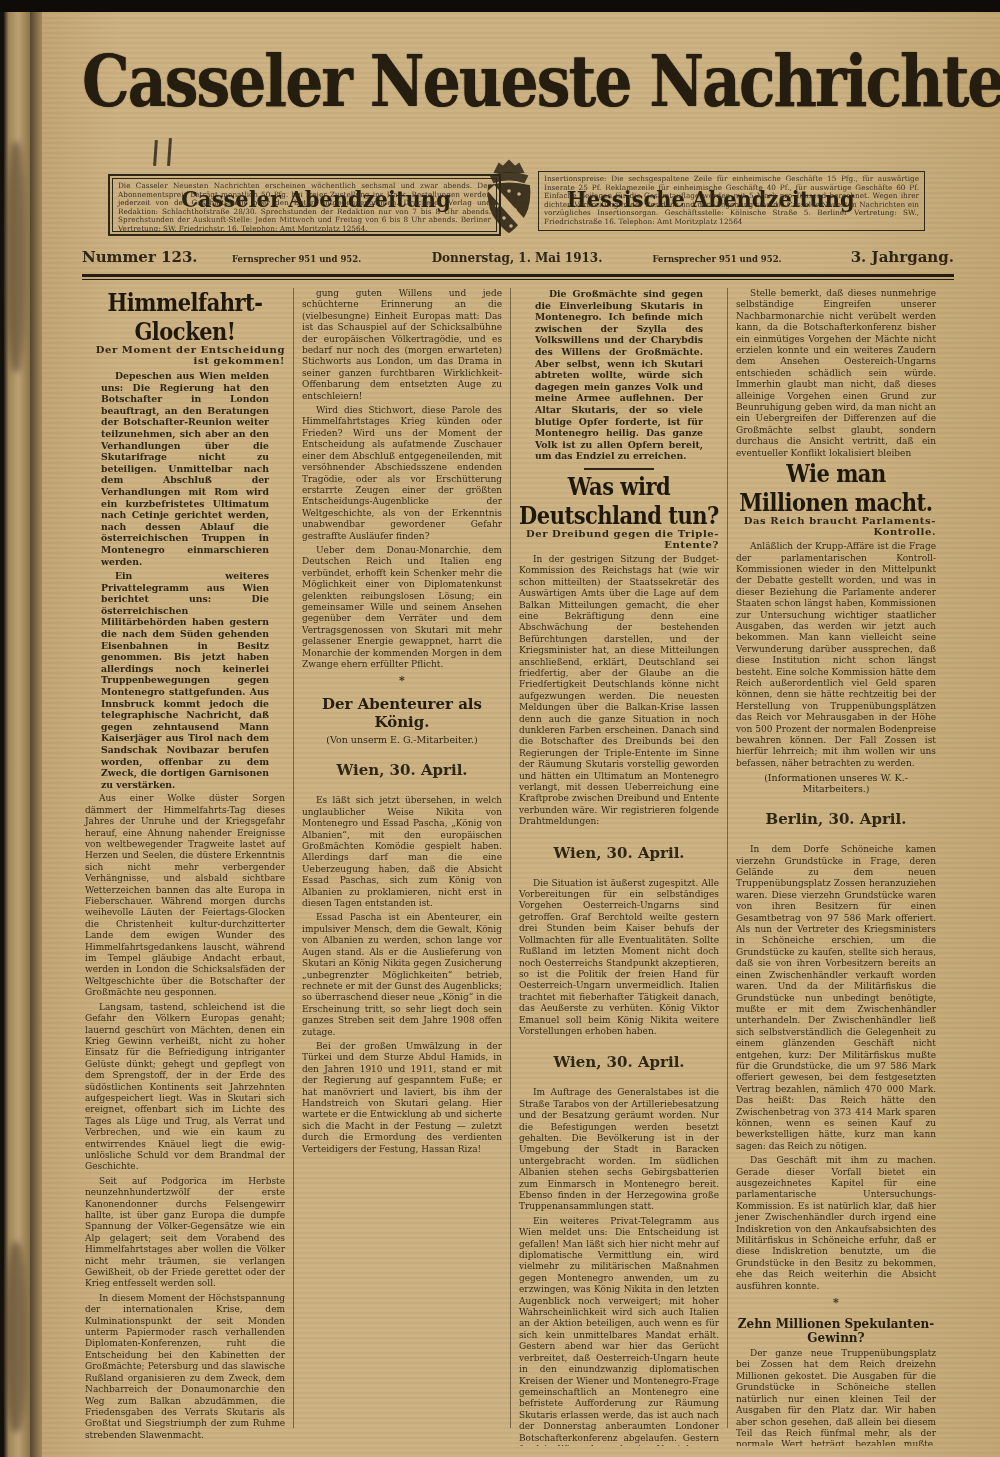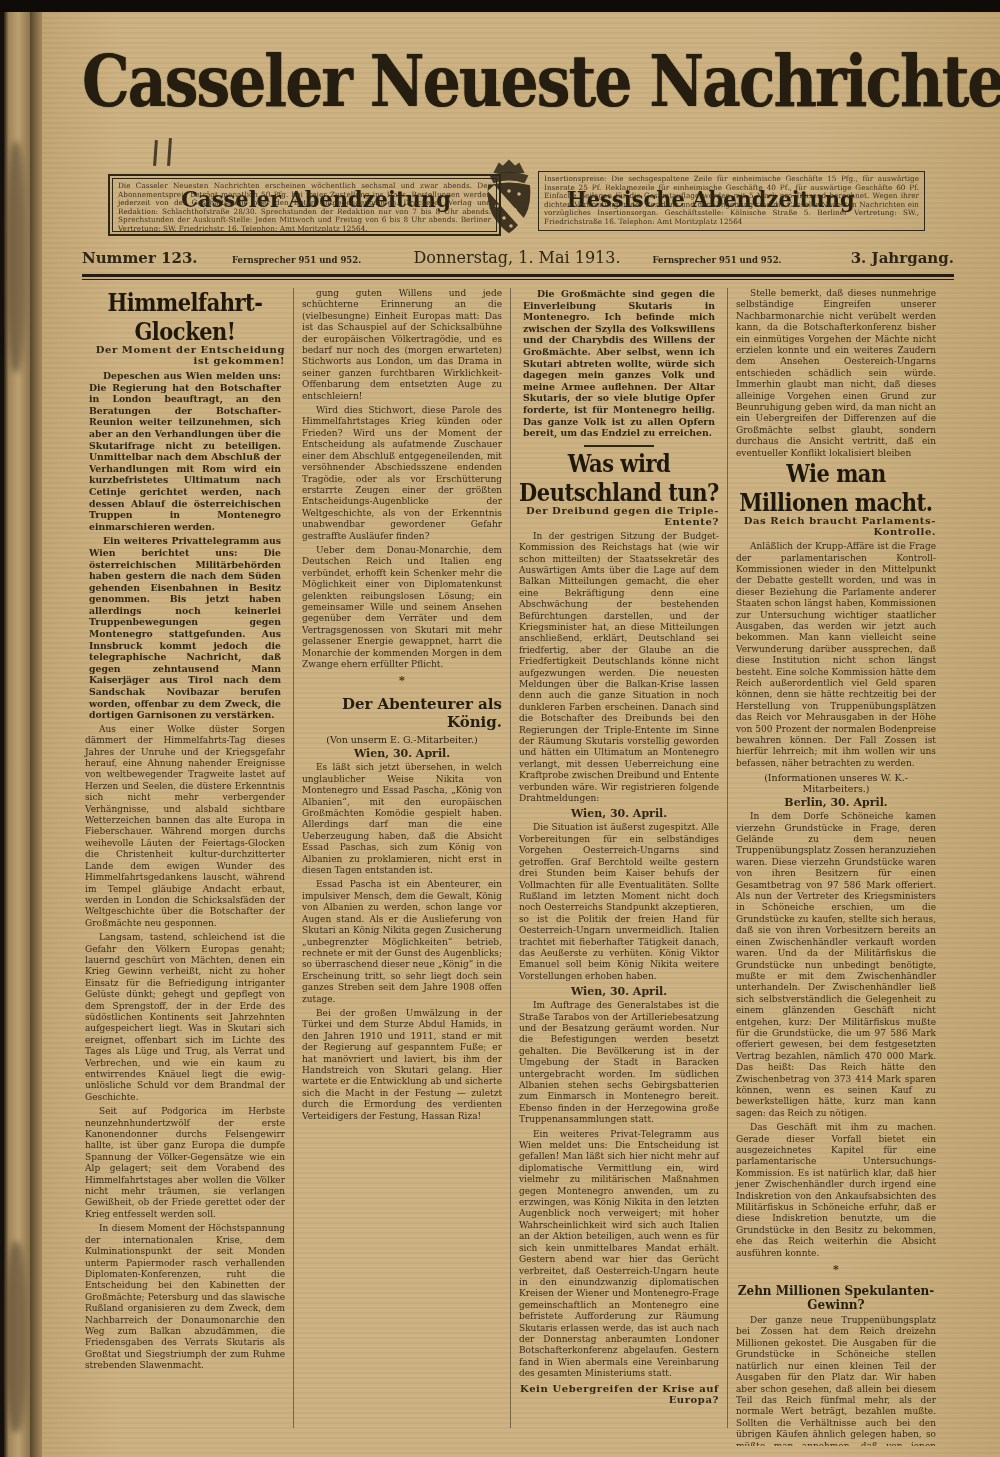--- a/index.html
+++ b/index.html
@@ -46,39 +46,39 @@
     width:385px;height:54px;border:1px solid #2f2716;outline:2px solid #2f2716;outline-offset:2px;
     padding:3px 5px;box-sizing:border-box;
     font-size:7.3px;line-height:8.6px;text-align:justify;color:#3a3020;overflow:hidden;
   }
   .infobox.right{border:none;outline:1px solid #2f2716;outline-offset:0;height:58px;margin-top:-6px;}
 
   
   .dateline-row{position:absolute;left:0;top:236px;width:872px;display:flex;align-items:baseline;}
   .dl-number{font-size:15px;font-weight:bold;width:150px;}
   .dl-phone{font-size:8.5px;font-weight:bold;width:175px;}
-  .dl-date{font-size:16px;font-weight:normal;width:220px;text-align:center;}
+  .dl-date{font-size:12px;font-weight:bold;width:220px;text-align:center;}
   .dl-phone2{font-size:8.5px;font-weight:bold;width:180px;text-align:center;}
   .dl-volume{font-size:15px;font-weight:bold;flex:1;text-align:right;}
   .ruleblock{position:absolute;left:0;top:262px;width:872px;border-top:3px solid #241d10;}
   .ruleblock::after{content:"";display:block;margin-top:2px;border-top:1px solid #241d10;}
 
   
   .columns{position:absolute;left:0;top:276px;width:872px;height:1158px;display:flex;}
   .col{width:206px;height:1158px;overflow:hidden;padding:0 3px;box-sizing:border-box;}
   .colsep{width:1px;height:1140px;background:rgba(47,39,22,.55);margin:0 5px;}
 
   .b-headline-xl{font-size:21px;font-weight:bold;text-align:center;color:#1f180c;
     transform:scaleY(1.15);margin:4px 0 2px;letter-spacing:-.5px;}
-  .b-headline-lg{font-size:15px;font-weight:bold;text-align:right;color:#241d10;margin:8px 0 3px;}
+  .b-headline-lg{font-size:15px;font-weight:bold;text-align:center;color:#241d10;margin:8px 0 3px;}
   .b-headline-sm{font-size:12px;font-weight:bold;text-align:center;color:#241d10;margin:8px 0 3px;}
   .b-subhead{font-size:10px;font-weight:bold;text-align:right;letter-spacing:.6px;margin:1px 0 4px;}
   .b-byline{font-size:9.5px;text-align:center;margin:0 0 2px;}
-  .b-place-date{font-size:11px;font-weight:bold;text-align:center;margin:2px 0;}
-  .b-lead{font-size:9.3px;line-height:11.6px;font-weight:bold;text-align:justify;text-indent:14px;margin:0 4px 3px;}
+  .b-place-date{font-size:15px;font-weight:bold;text-align:center;margin:16px 0;}
+  .b-lead{font-size:9.3px;line-height:11.6px;font-weight:bold;text-align:justify;text-indent:14px;margin:0 16px 3px;}
   .b-para{font-size:9px;line-height:11.4px;text-align:justify;text-indent:14px;margin:0 0 3px;color:#332a18;}
   .b-star{text-align:center;font-size:11px;font-weight:bold;margin:4px 0 0;}
   .b-rule{width:70px;margin:6px auto;border-top:2px solid #2f2716;}
 </style>
 </head>
 <body>
 
 <div class="topbar"></div>
 <div class="edge-strip">
   <div class="edge-blob" style="left:3px;top:130px;width:18px;height:230px;"></div>

